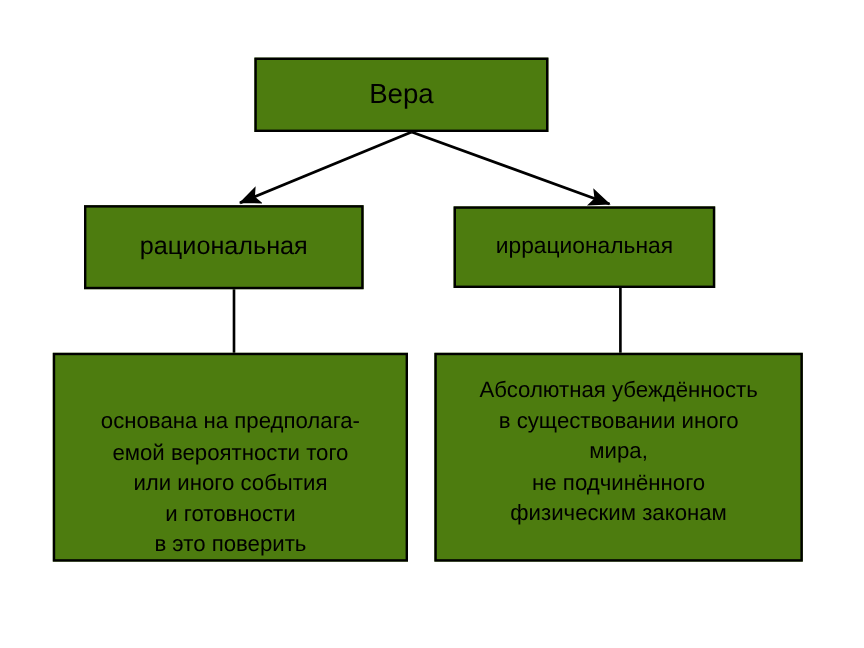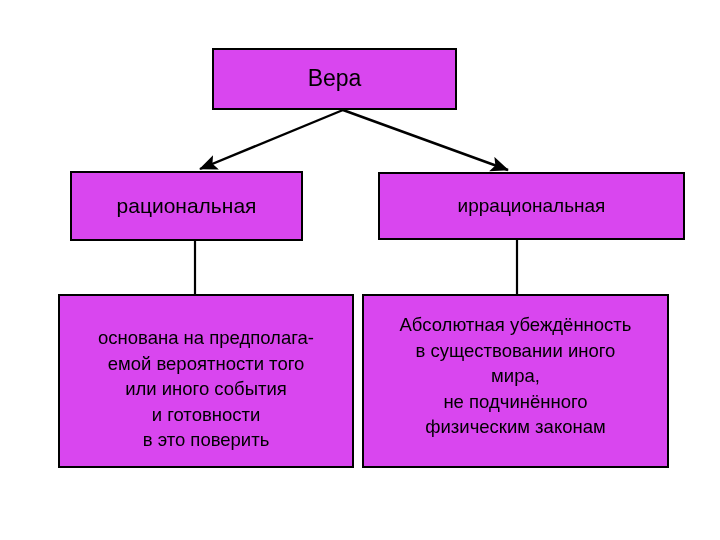--- a/index.html
+++ b/index.html
@@ -29,21 +29,21 @@
     left: 0;
     top: 0;
     width: 720px;
     height: 540px;
     z-index: 1;
   }
   .node {
     position: absolute;
     z-index: 2;
     box-sizing: border-box;
-    background: #d946ef;
+    background: #4d7c0f;
     border: 2px solid #000000;
     display: flex;
     align-items: center;
     justify-content: center;
     text-align: center;
   }
   .node .node-text {
     display: block;
     width: 100%;
     text-align: center;
@@ -67,33 +67,33 @@
     top: 171px;
     width: 233px;
     height: 70px;
   }
   #node-rational .node-text {
     font-size: 21px;
   }
   #node-irrational {
     left: 378px;
     top: 172px;
-    width: 307px;
+    width: 218px;
     height: 68px;
   }
   #node-irrational .node-text {
     font-size: 19px;
   }
   
   #node-rational-desc {
-    left: 58px;
+    left: 44px;
     top: 294px;
     width: 296px;
     height: 174px;
-    align-items: center;
+    align-items: flex-end;
     padding-top: 16px;
   }
   #node-rational-desc .node-text {
     font-size: 18.5px;
     line-height: 1.38;
   }
   #node-irrational-desc {
     left: 362px;
     top: 294px;
     width: 307px;

